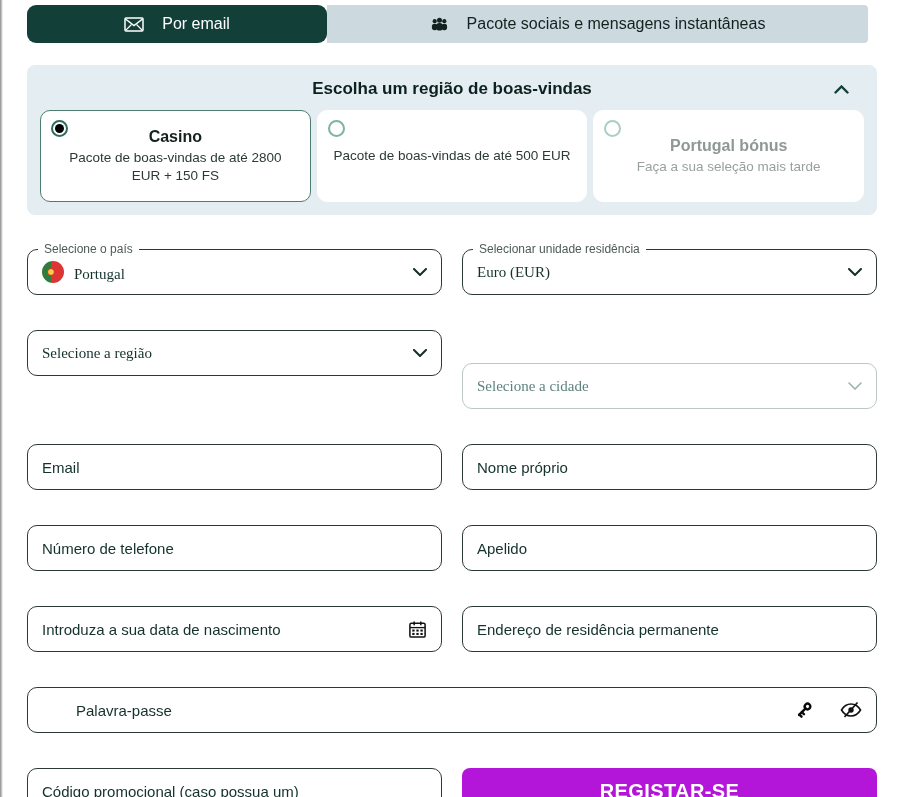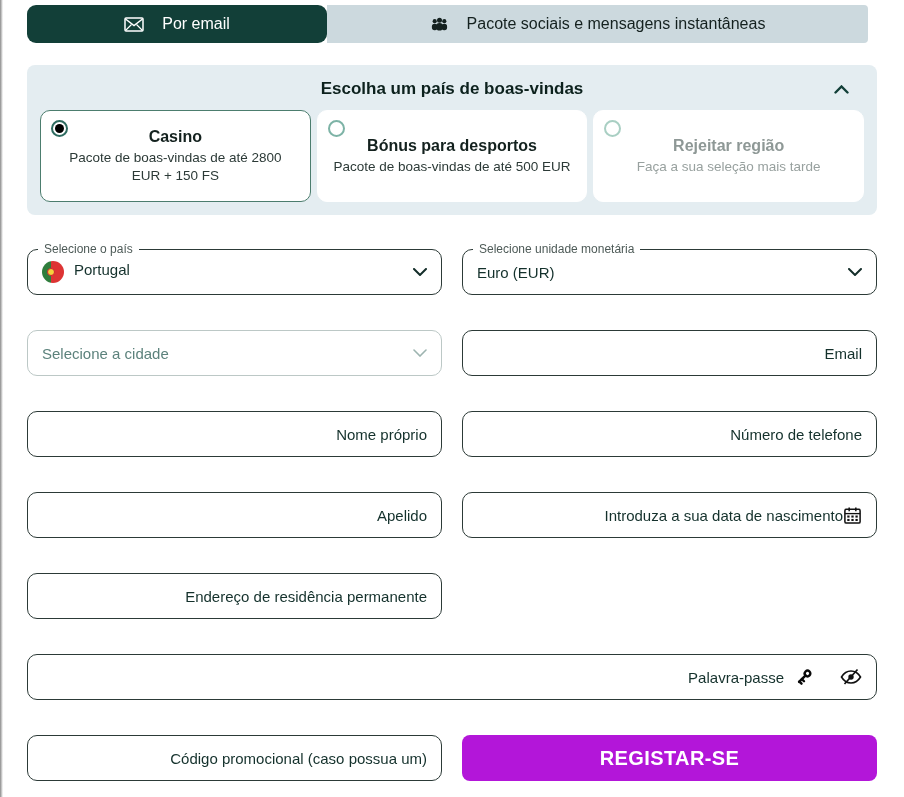--- a/index.html
+++ b/index.html
@@ -62,26 +62,26 @@
   .card.disabled .card-desc{color:#98a19f;}
 
   
   .form-grid{display:grid;grid-template-columns:1fr 1fr;
     column-gap:20px;row-gap:35px;margin:34px 27px 0;}
   .field{position:relative;height:46px;border:1px solid var(--border-dark);
     border-radius:10px;background:#fff;display:flex;align-items:center;
     padding:0 14px;font-size:15px;color:var(--text-dark);}
   .field.full{grid-column:1 / -1;padding-left:48px;}
   .field input{border:none;outline:none;flex:1;min-width:0;
-    font:inherit;color:inherit;background:transparent;padding:0;text-align:right;}
+    font:inherit;color:inherit;background:transparent;padding:0;}
   .field input::placeholder{color:var(--text-dark);opacity:1;}
   .select{cursor:pointer;justify-content:space-between;}
-  .select-left{display:flex;align-items:flex-start;gap:10px;}
+  .select-left{display:flex;align-items:flex-end;gap:10px;font-family:Liberation Serif, serif;}
   .chev{display:flex;align-items:center;color:#142e2a;}
-  .field.disabled{border-color:var(--disabled-border);color:var(--disabled-text);}
+  .field.disabled{border-color:var(--disabled-border);color:var(--disabled-text);margin-top:33px;}
   .field.disabled .chev{color:#9db4b0;}
   .float-label{position:absolute;top:-8px;left:10px;background:#fff;
     padding:0 6px;font-size:12px;color:var(--label);white-space:nowrap;}
   .flag{width:22px;height:22px;border-radius:50%;position:relative;
     background:linear-gradient(90deg,#2f7d3c 0 40%,#dd3434 40% 100%);
     flex:0 0 auto;}
   .flag .emblem{position:absolute;left:5px;top:7px;width:8px;height:8px;
     border-radius:50%;background:#f5d23c;border:1px solid #c23;}
   .icon-btn{display:flex;align-items:center;cursor:pointer;}
   .trailing-icons{display:flex;align-items:center;gap:26px;margin-left:10px;}
@@ -116,43 +116,42 @@
         <circle cx="9.5" cy="3.2" r="2.5"></circle>
           <rect x="6.2" y="6" width="6.6" height="7.6" rx="3.1"></rect>
       </svg>
     </span>
     <span>Pacote sociais e mensagens instantâneas</span>
   </div>
 </div>
 
 <div class="bonus">
   <div class="bonus-head">
-    <span class="bonus-title">Escolha um país de boas-vindas</span>
+    <span class="bonus-title">Escolha um região de boas-vindas</span>
     <span class="collapse">
       <svg width="15" height="9" viewBox="0 0 15 9">
         <path d="M1.5 7.5 L7.5 1.5 L13.5 7.5" fill="none" stroke="currentColor" stroke-width="2.4" stroke-linecap="round"></path>
       </svg>
     </span>
   </div>
   <div class="cards">
     <div class="card selected">
       <span class="radio">
           <span class="radio-dot"></span>
         </span>
       <div class="card-title">Casino</div>
       <div class="card-desc">Pacote de boas-vindas de até 2800 EUR + 150 FS</div>
     </div>
     <div class="card">
       <span class="radio"></span>
-      <div class="card-title">Bónus para desportos</div>
       <div class="card-desc">Pacote de boas-vindas de até 500 EUR</div>
     </div>
     <div class="card disabled">
       <span class="radio"></span>
-      <div class="card-title">Rejeitar região</div>
+      <div class="card-title">Portugal bónus</div>
       <div class="card-desc">Faça a sua seleção mais tarde</div>
     </div>
   </div>
 </div>
 
 <div class="form-grid">
 
   <div class="field select">
     <span class="float-label">Selecione o país</span>
     <span class="select-left">
@@ -162,31 +161,41 @@
       <span>Portugal</span>
     </span>
     <span class="chev">
       <svg width="14" height="8" viewBox="0 0 14 8">
           <path d="M1 1l6 6 6-6" fill="none" stroke="currentColor" stroke-width="2" stroke-linecap="round"></path>
         </svg>
     </span>
   </div>
 
   <div class="field select">
-    <span class="float-label">Selecione unidade monetária</span>
+    <span class="float-label">Selecionar unidade residência</span>
     <span class="select-left">
       <span>Euro (EUR)</span>
     </span>
     <span class="chev">
       <svg width="14" height="8" viewBox="0 0 14 8">
           <path d="M1 1l6 6 6-6" fill="none" stroke="currentColor" stroke-width="2" stroke-linecap="round"></path>
         </svg>
     </span>
   </div>
 
+  <div class="field select">
+    <span class="select-left">
+      <span>Selecione a região</span>
+    </span>
+    <span class="chev">
+      <svg width="14" height="8" viewBox="0 0 14 8">
+          <path d="M1 1l6 6 6-6" fill="none" stroke="currentColor" stroke-width="2" stroke-linecap="round"></path>
+        </svg>
+    </span>
+  </div>
 
   <div class="field select disabled">
     <span class="select-left">
       <span>Selecione a cidade</span>
     </span>
     <span class="chev">
       <svg width="14" height="8" viewBox="0 0 14 8">
           <path d="M1 1l6 6 6-6" fill="none" stroke="currentColor" stroke-width="1.6" stroke-linecap="round"></path>
         </svg>
     </span>

